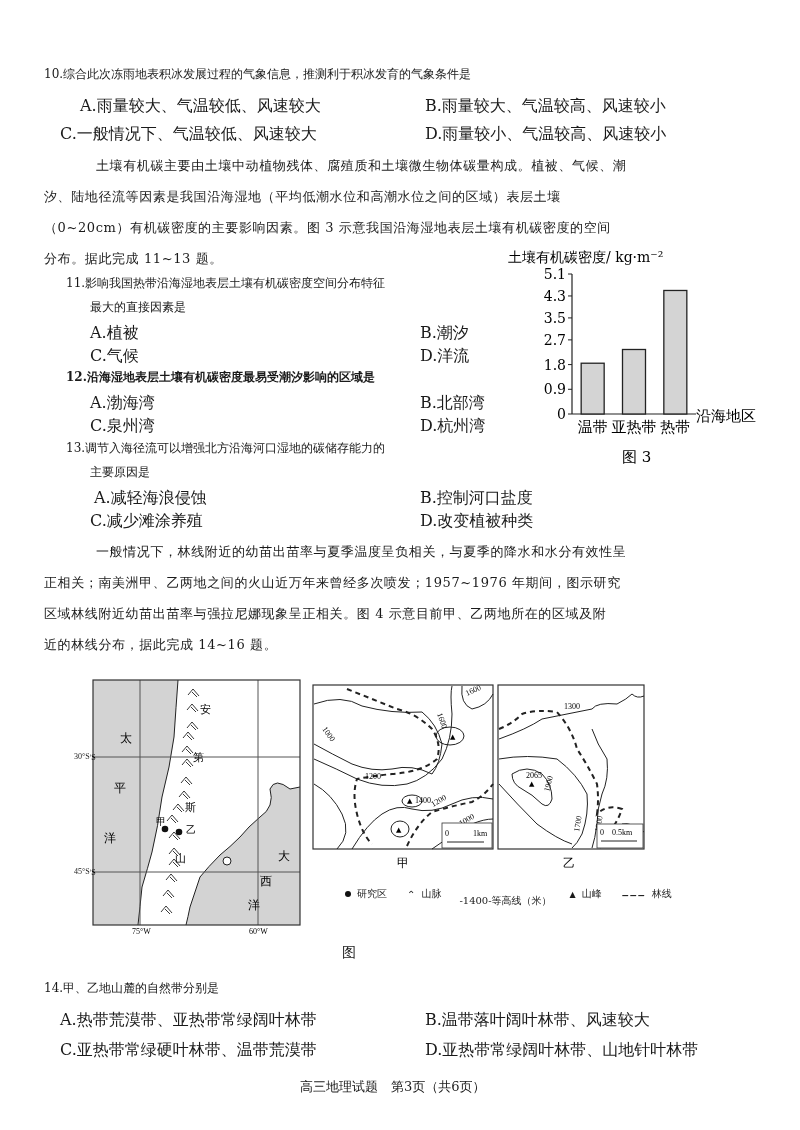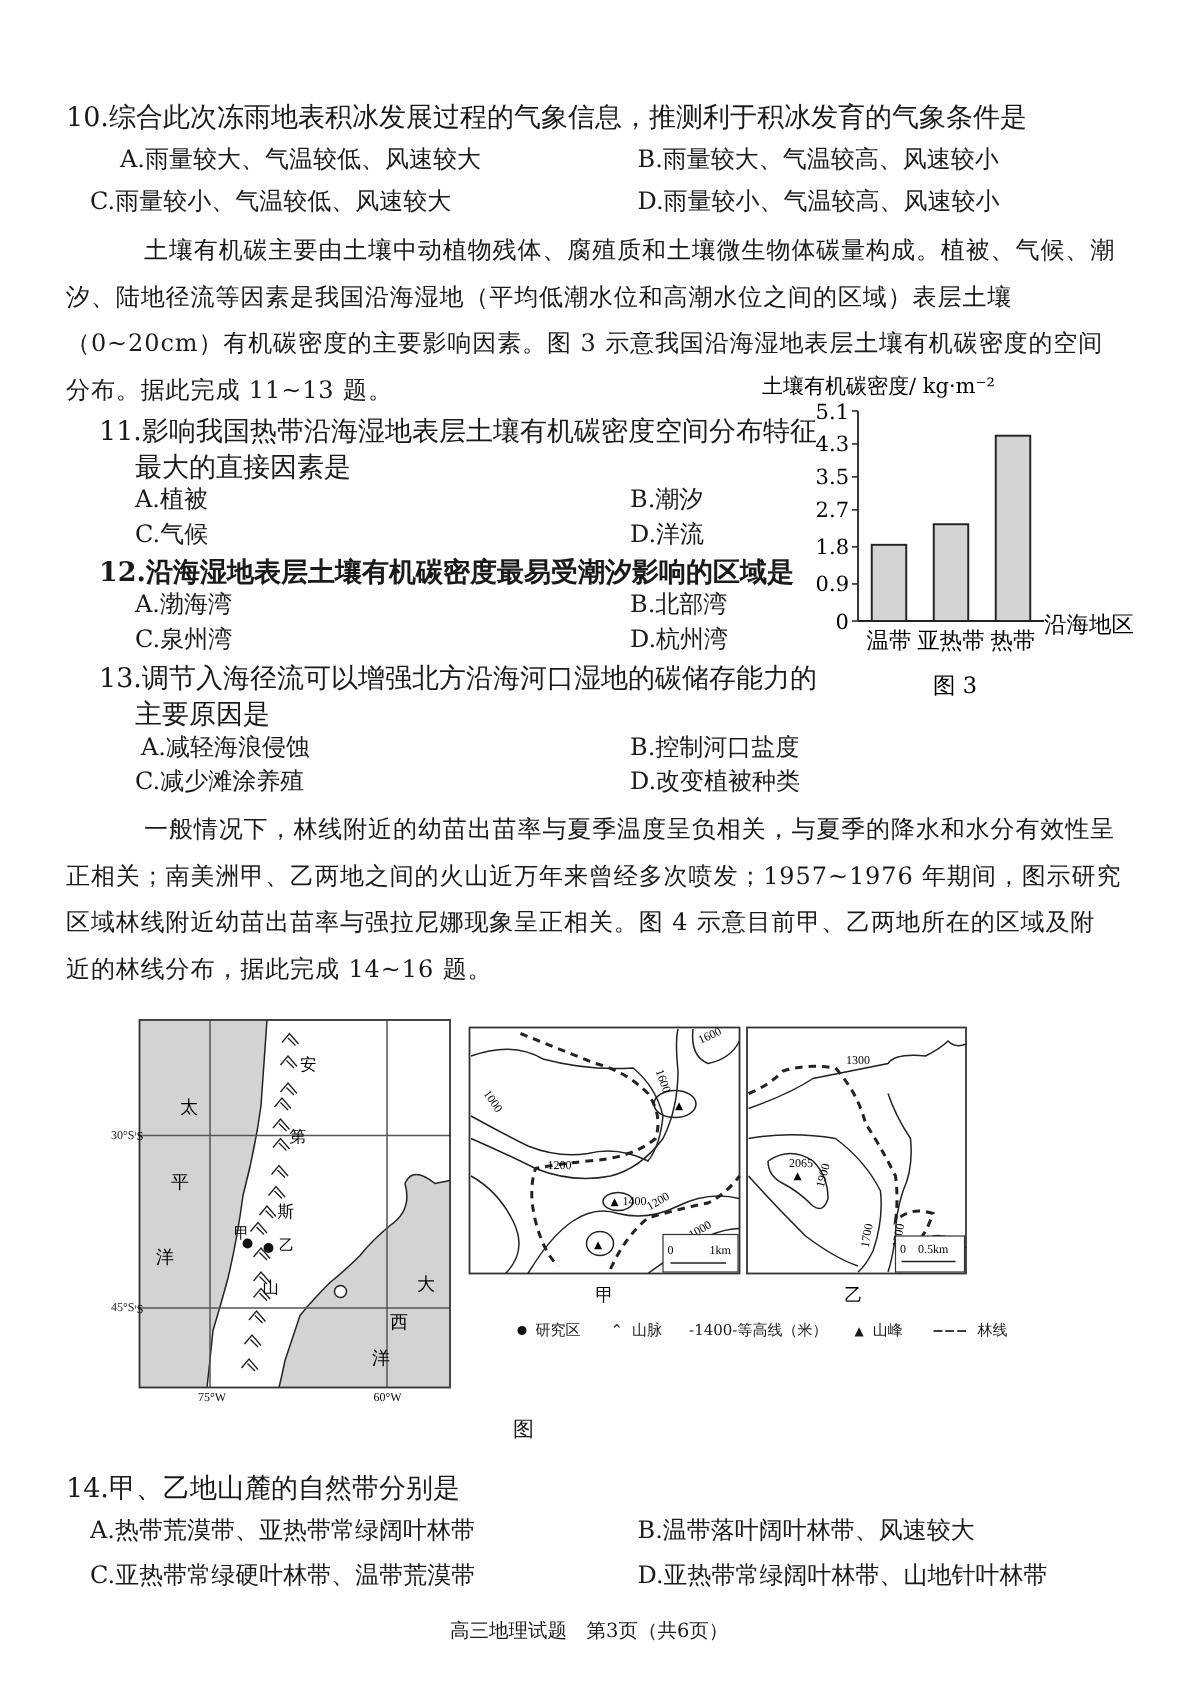--- a/index.html
+++ b/index.html
@@ -1,31 +1,31 @@
 <!DOCTYPE html>
 <html><head>
 <meta charset="utf-8">
 <style>
   html, body { margin:0; padding:0; background:#ffffff; }
   body { width:800px; height:1130px; position:relative; overflow:hidden;
          font-family:"DejaVu Serif","Liberation Serif",serif; color:#1a1a1a; }
   .abs { position:absolute; white-space:nowrap; }
-  .q { font-size:18px;text-align:center; }
+  .q { font-size:12px;text-align:center; }
   .opt { font-size:16px; }
-  .para { font-size:16px; letter-spacing:0.6px; }
+  .para { font-size:13px; letter-spacing:0.6px; }
   .tiny { font-family:"Liberation Serif",serif; font-size:8px; }
   svg text { font-family:"DejaVu Serif","Liberation Serif",serif; }
 </style>
 </head>
 <body>
 
 <div class="abs q" style="left:44px;top:66px;">10.综合此次冻雨地表积冰发展过程的气象信息，推测利于积冰发育的气象条件是</div>
 <div class="abs opt" style="left:60px;top:96px;margin-left:20px;">A.雨量较大、气温较低、风速较大</div>
 <div class="abs opt" style="left:425px;top:96px;">B.雨量较大、气温较高、风速较小</div>
-<div class="abs opt" style="left:60px;top:124px;">C.雨量较小、气温较低、风速较大</div>
+<div class="abs opt" style="left:60px;top:124px;">C.一般情况下、气温较低、风速较大</div>
 <div class="abs opt" style="left:425px;top:124px;">D.雨量较小、气温较高、风速较小</div>
 
 <div class="abs para" style="left:96px;top:157px;">土壤有机碳主要由土壤中动植物残体、腐殖质和土壤微生物体碳量构成。植被、气候、潮</div>
 <div class="abs para" style="left:44px;top:188px;">汐、陆地径流等因素是我国沿海湿地（平均低潮水位和高潮水位之间的区域）表层土壤</div>
 <div class="abs para" style="left:44px;top:219px;">（0~20cm）有机碳密度的主要影响因素。图 3 示意我国沿海湿地表层土壤有机碳密度的空间</div>
 <div class="abs para" style="left:44px;top:250px;text-align:center;">分布。据此完成 11~13 题。</div>
 
 <div class="abs q" style="left:66px;top:275px;">11.影响我国热带沿海湿地表层土壤有机碳密度空间分布特征</div>
 <div class="abs q" style="left:90px;top:299px;">最大的直接因素是</div>
 <div class="abs opt" style="left:90px;top:323px;">A.植被</div>
@@ -192,21 +192,21 @@
   <text class="tiny" x="103" y="151">0</text>
   <text class="tiny" x="115" y="151">0.5km</text>
   <text x="66" y="183" font-size="12">乙</text>
 </svg>
 
 <div class="abs" style="left:345px;top:880px;font-size:10px;display:flex;align-items:center;gap:6px;">
   <span style="display:inline-block;width:6px;height:6px;border-radius:50%;background:#111;"></span>
   <span>研究区</span>
   <span style="margin-left:14px;">⌃</span>
   <span>山脉</span>
-  <span style="margin-left:12px;">-1400-等高线（米）</span>
+  <span style="margin-left:12px;margin-top:14px;">-1400-等高线（米）</span>
   <span style="margin-left:12px;font-size:8px;">▲</span>
   <span>山峰</span>
   <span style="margin-left:14px;letter-spacing:1px;font-weight:bold;">‒‒‒</span>
   <span>林线</span>
 </div>
 
 <div class="abs" style="left:342px;top:944px;font-size:14px;">图</div>
 
 <div class="abs q" style="left:44px;top:980px;">14.甲、乙地山麓的自然带分别是</div>
 <div class="abs opt" style="left:60px;top:1010px;">A.热带荒漠带、亚热带常绿阔叶林带</div>

